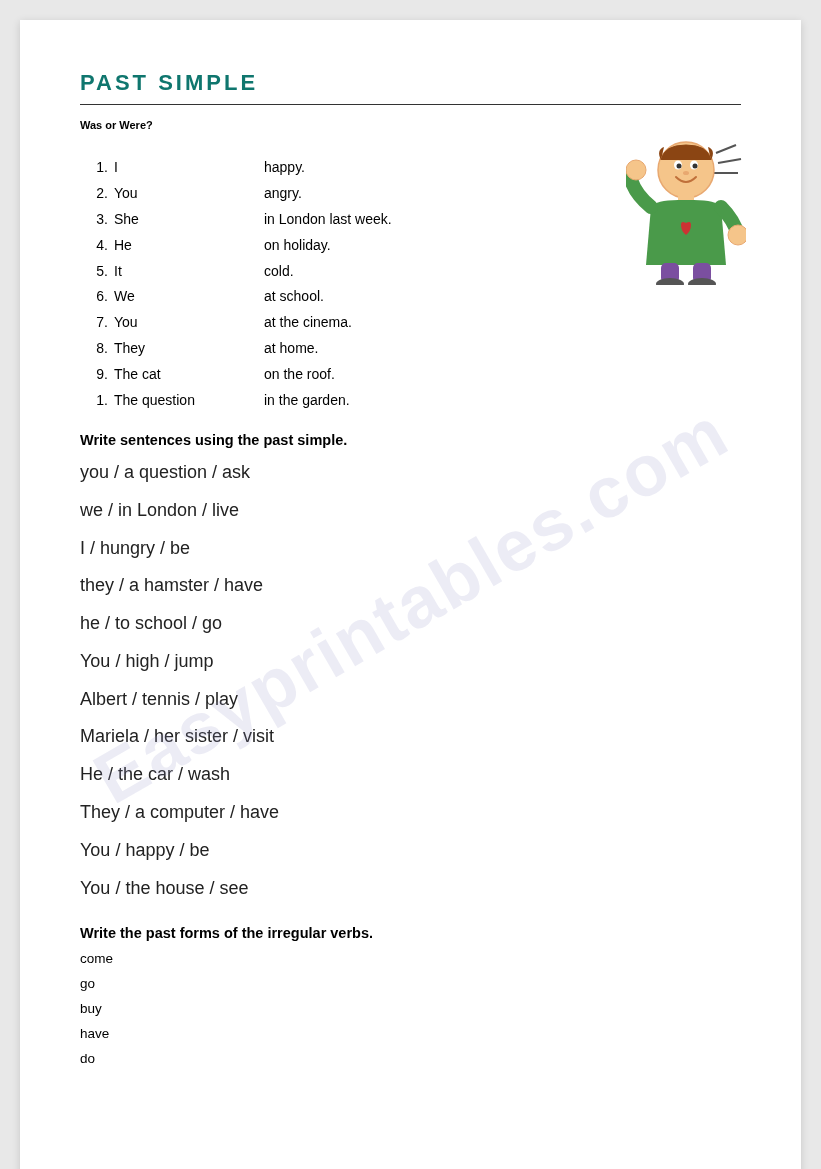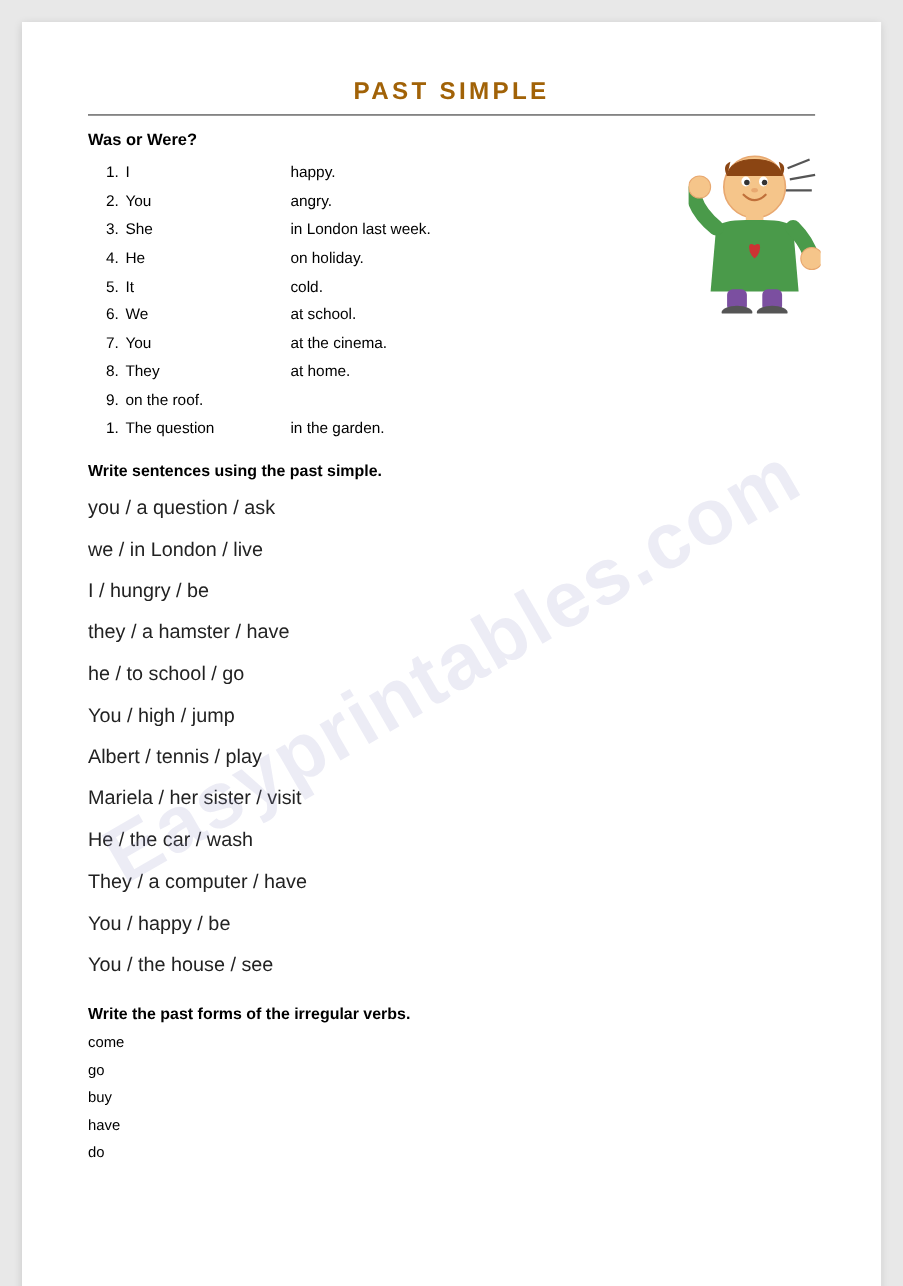--- a/index.html
+++ b/index.html
@@ -17,40 +17,39 @@
     .page {
       width: 821px;
       min-height: 1169px;
       background: #fff;
       padding: 50px 60px 50px 60px;
       position: relative;
       box-shadow: 0 2px 8px rgba(0,0,0,0.15);
     }
 
     .title {
-      text-align: center;
       font-size: 22px;
       font-weight: bold;
-      color: #a16207;
+      color: #0f766e;
       letter-spacing: 3px;
       margin-bottom: 8px;
       font-family: Arial, sans-serif;
     }
 
     .divider {
       border: none;
       border-top: 1.5px solid #333;
       margin-bottom: 14px;
     }
 
     .section-title {
-      font-size: 15px;
-      font-weight: bold;
-      font-family: Arial, sans-serif;
-      margin-bottom: 8px;
+      font-size: 11px;
+      font-weight: bold;
+      font-family: Arial, sans-serif;
+      margin-bottom: 24px;
     }
 
     .was-were-list {
       list-style: none;
       padding: 0;
       margin-bottom: 18px;
     }
 
     .was-were-list li {
       font-size: 14px;
@@ -224,20 +223,21 @@
       <span class="subject">You</span>
       <span class="predicate">at the cinema.</span>
     </li>
         <li>
       <span class="num">8.</span>
       <span class="subject">They</span>
       <span class="predicate">at home.</span>
     </li>
         <li>
       <span class="num">9.</span>
+      <span class="subject">The cat</span>
       <span class="predicate">on the roof.</span>
     </li>
         <li>
       <span class="num">1.</span>
       <span class="subject">The question</span>
       <span class="predicate">in the garden.</span>
     </li>
       </ol>
   </div>
 

